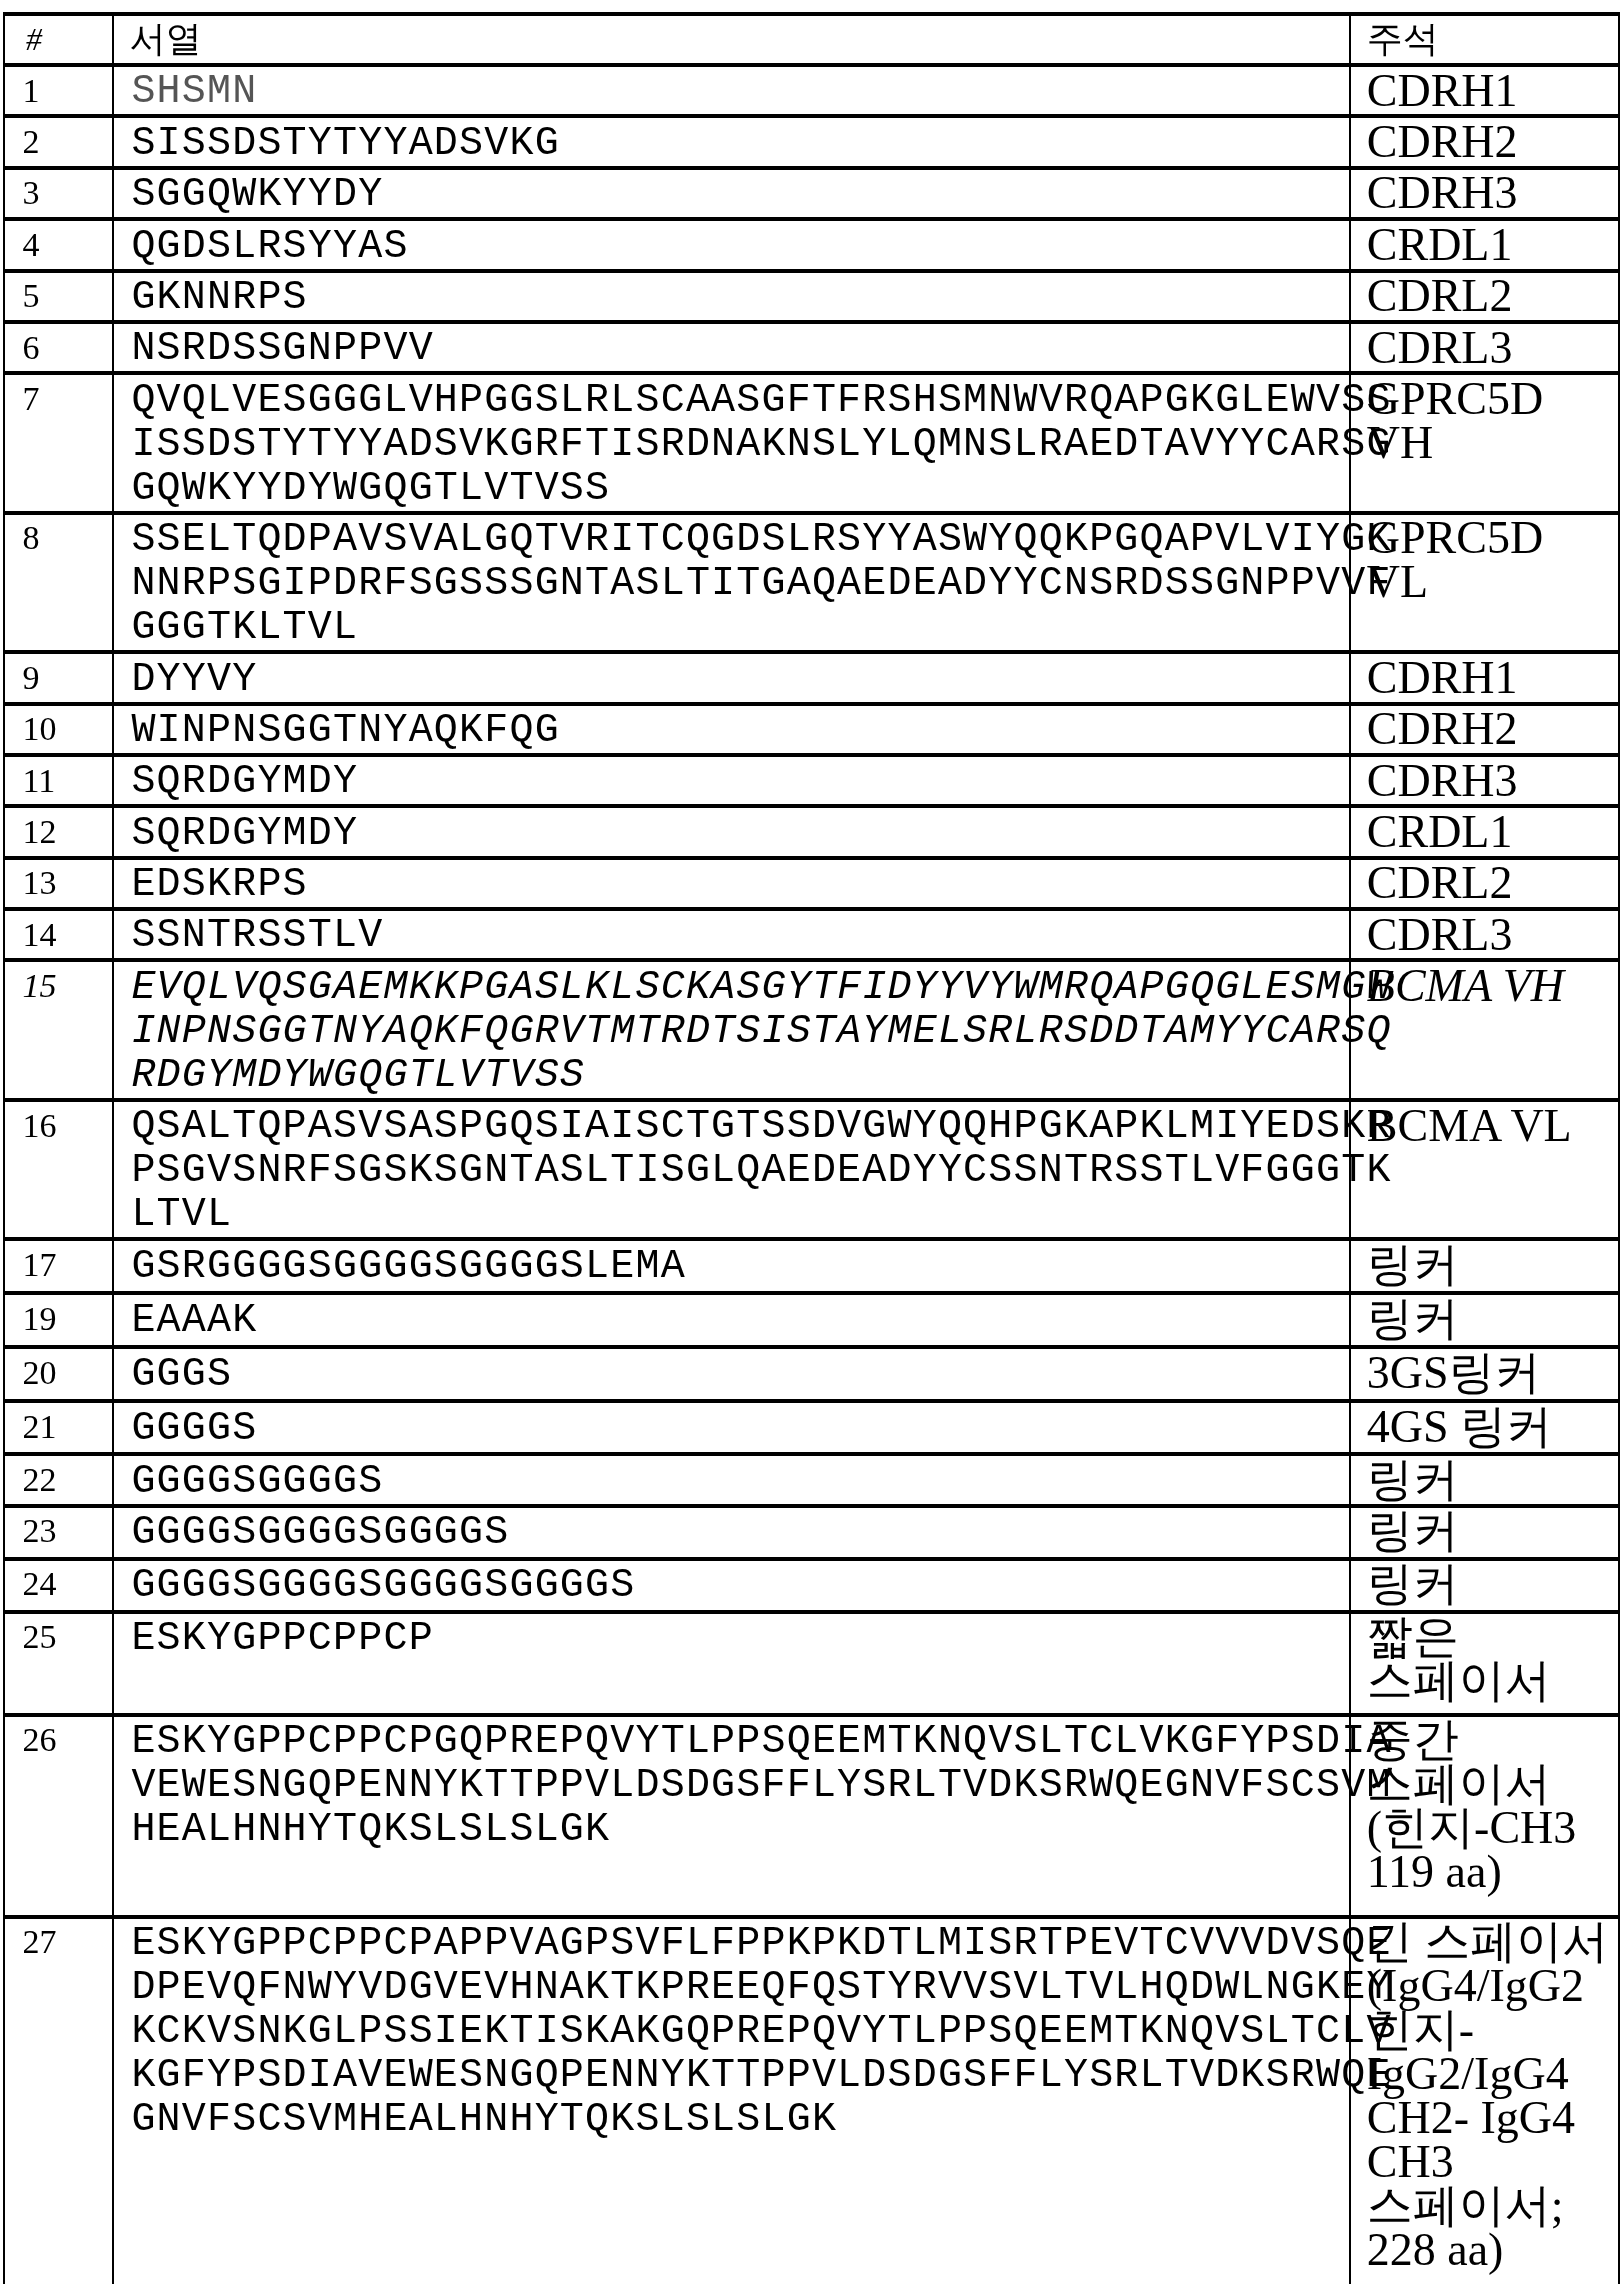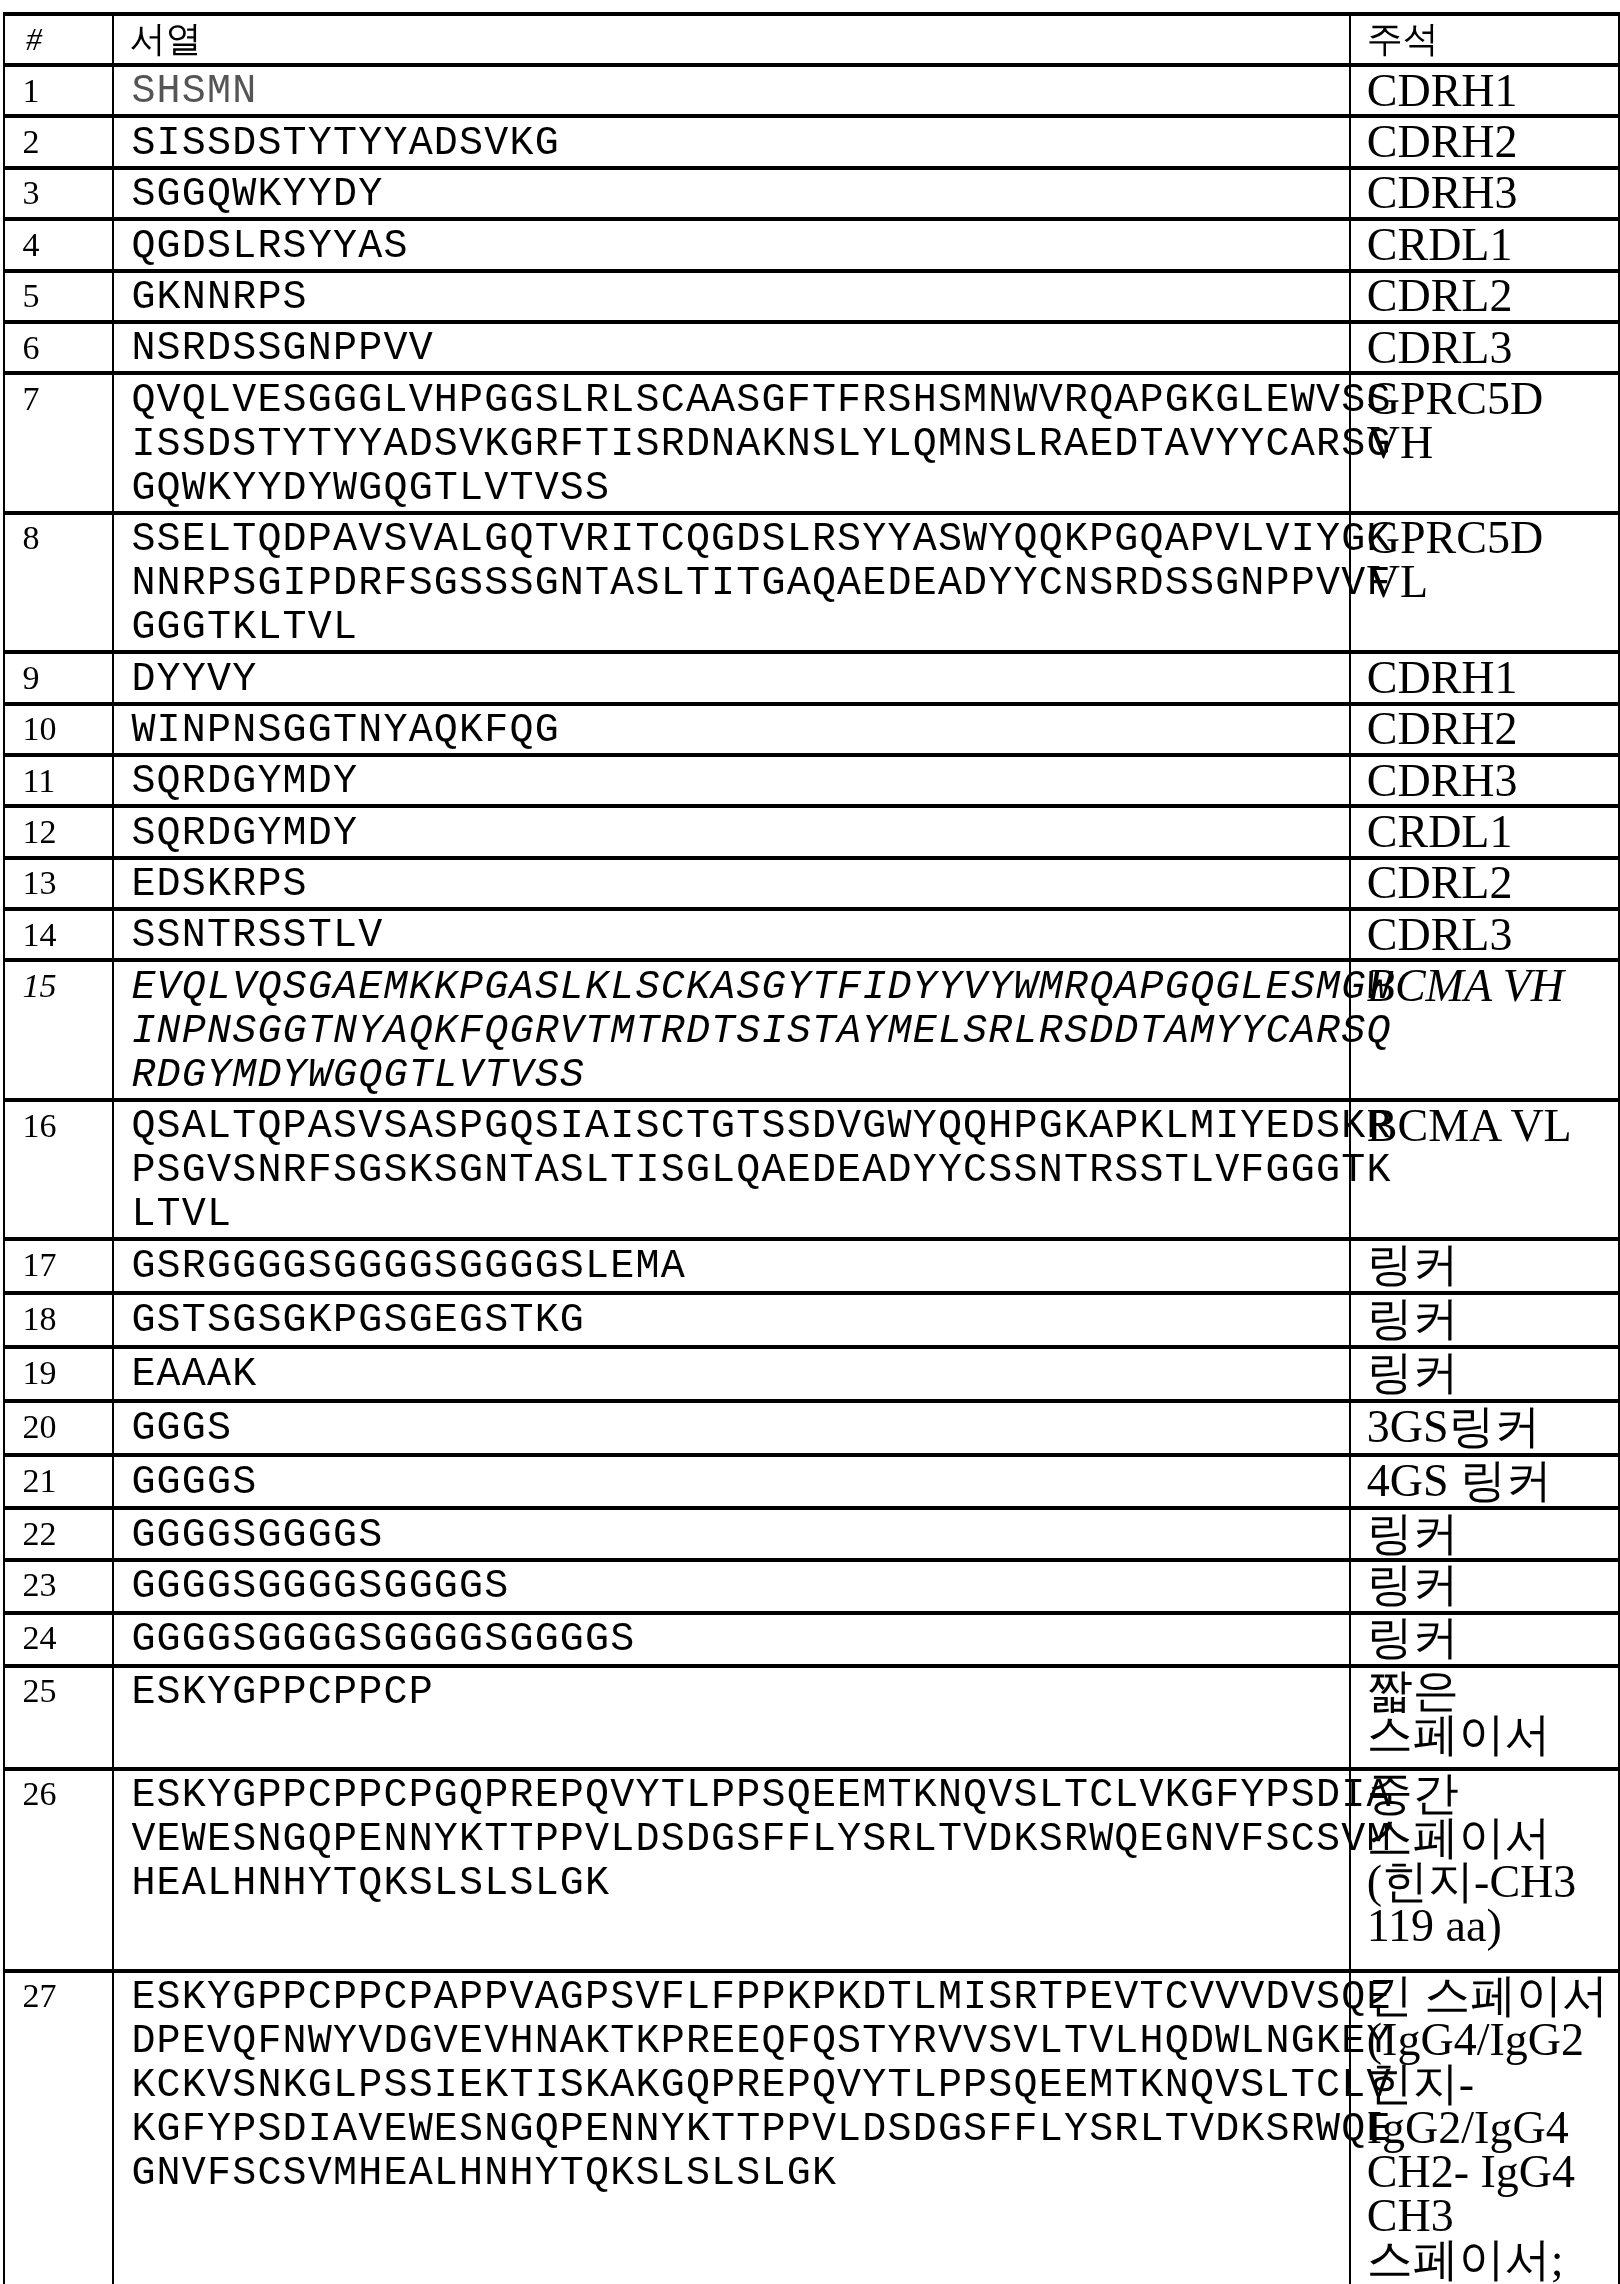--- a/index.html
+++ b/index.html
@@ -315,31 +315,20 @@
       <span class="num-text">17</span>
     </td>
     <td class="seq">
       <span class="seq-text">GSRGGGGSGGGGSGGGGSLEMA</span>
     </td>
     <td class="note">
       <span class="note-text">링커</span>
     </td>
   </tr>
 
-  <tr style="height: 54px;">
-    <td class="num">
-      <span class="num-text">18</span>
-    </td>
-    <td class="seq">
-      <span class="seq-text">GSTSGSGKPGSGEGSTKG</span>
-    </td>
-    <td class="note">
-      <span class="note-text">링커</span>
-    </td>
-  </tr>
 
   <tr style="height: 54px;">
     <td class="num">
       <span class="num-text">19</span>
     </td>
     <td class="seq">
       <span class="seq-text">EAAAK</span>
     </td>
     <td class="note">
       <span class="note-text">링커</span>

